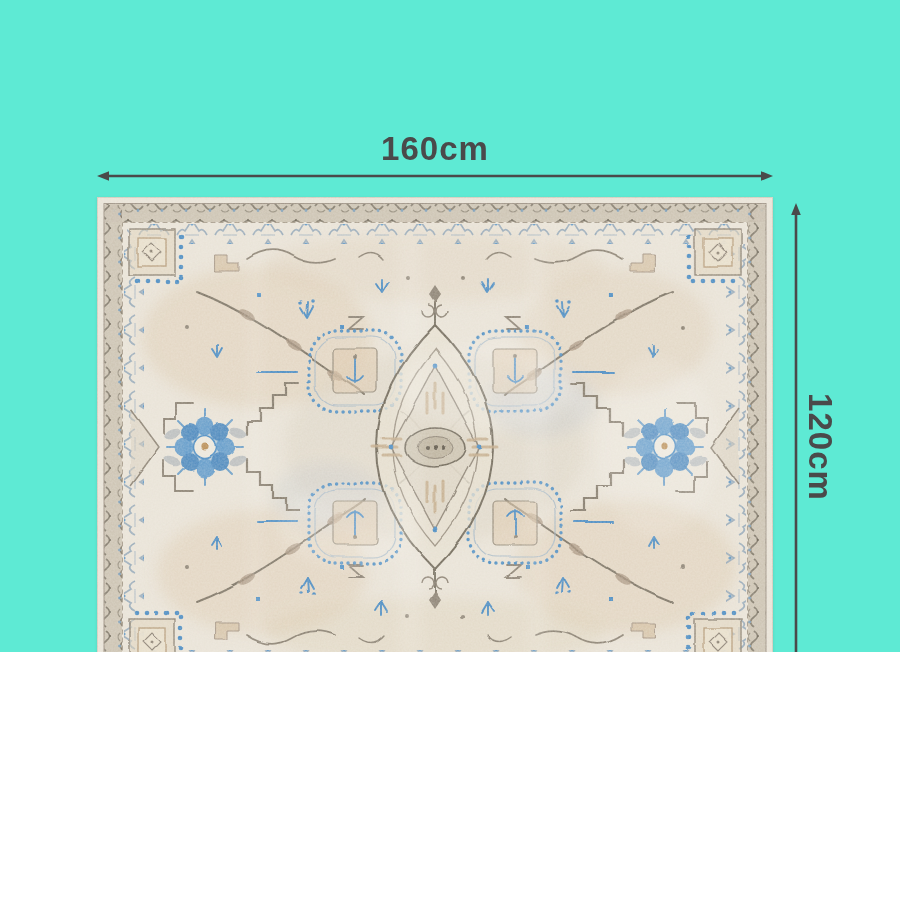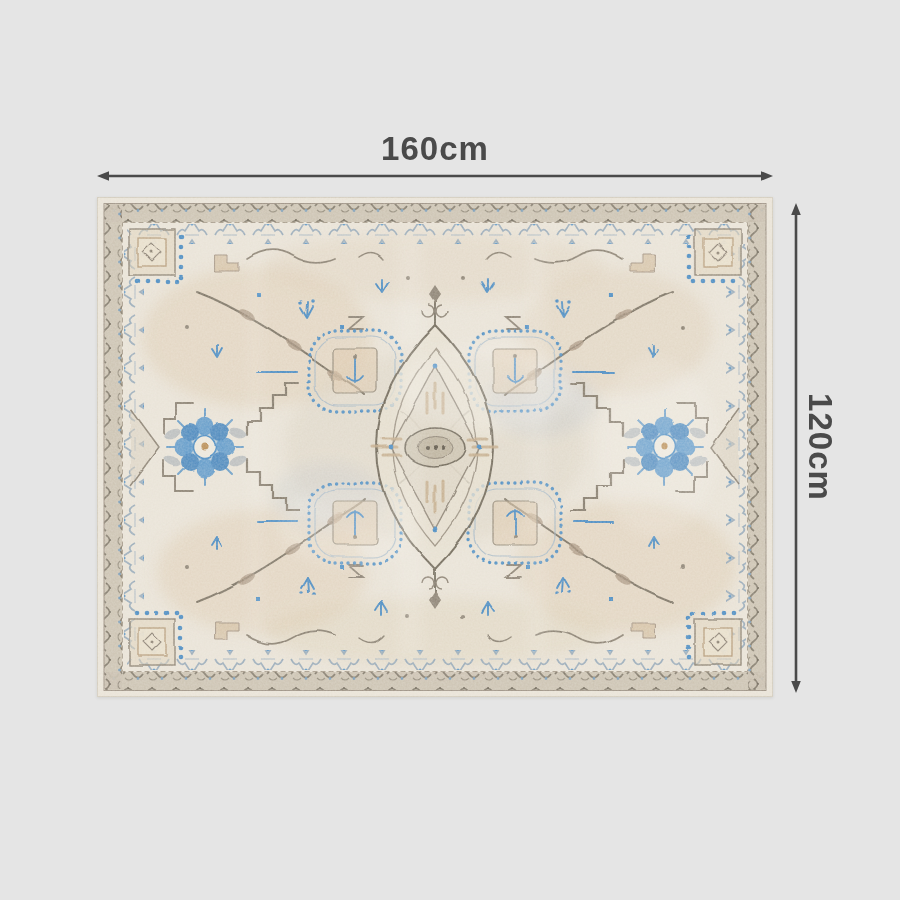--- a/index.html
+++ b/index.html
@@ -1,20 +1,20 @@
 <!DOCTYPE html>
 <html><head>
 <meta charset="utf-8">
 <style>
   html, body { margin: 0; padding: 0; background: #ffffff; }
   .stage {
     position: relative;
     width: 900px;
-    height: 900px;
-    background: #e5e5e5;
+    height: 652px;
+    background: #5eead4;
     overflow: hidden;
     font-family: "Liberation Sans", sans-serif;
   }
   .rug {
     position: absolute;
     left: 97px;
     top: 197px;
     width: 676px;
     height: 500px;
     box-shadow: 0 1px 3px rgba(60,55,45,0.12);

